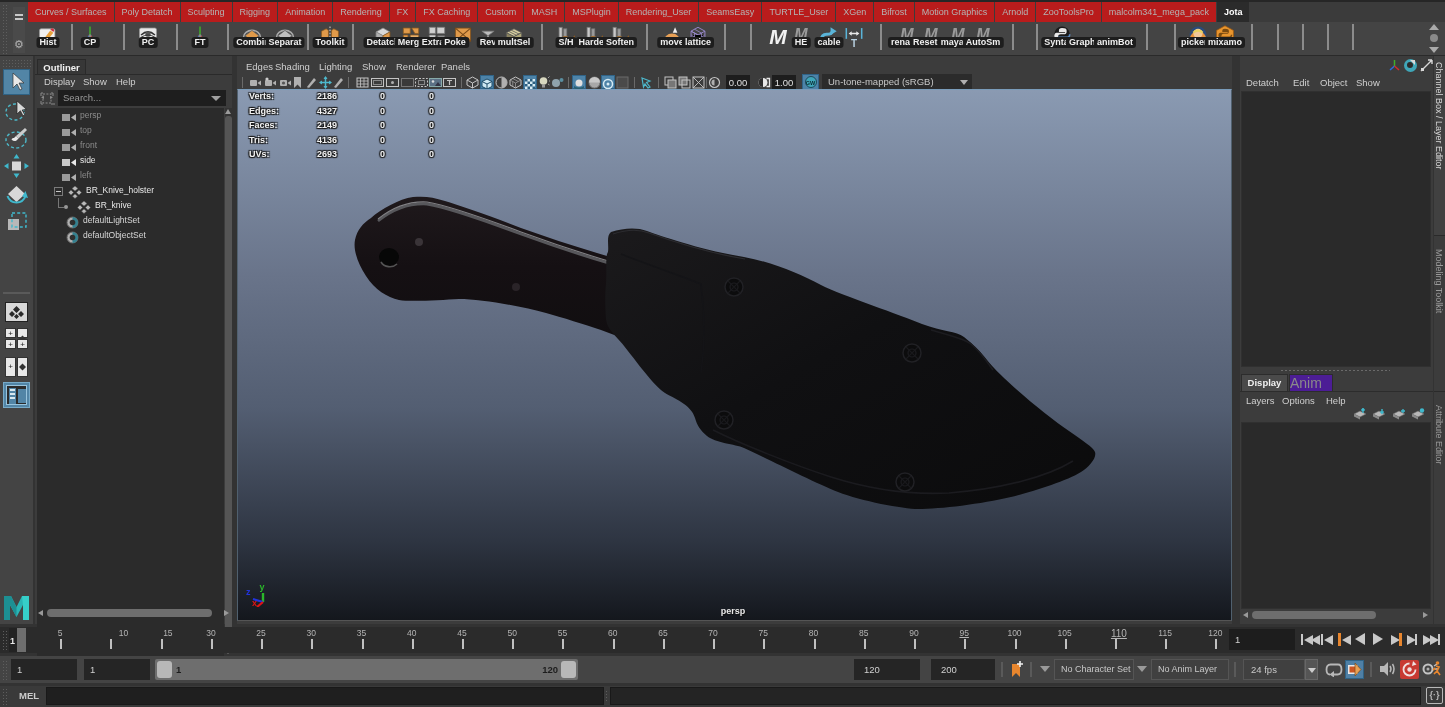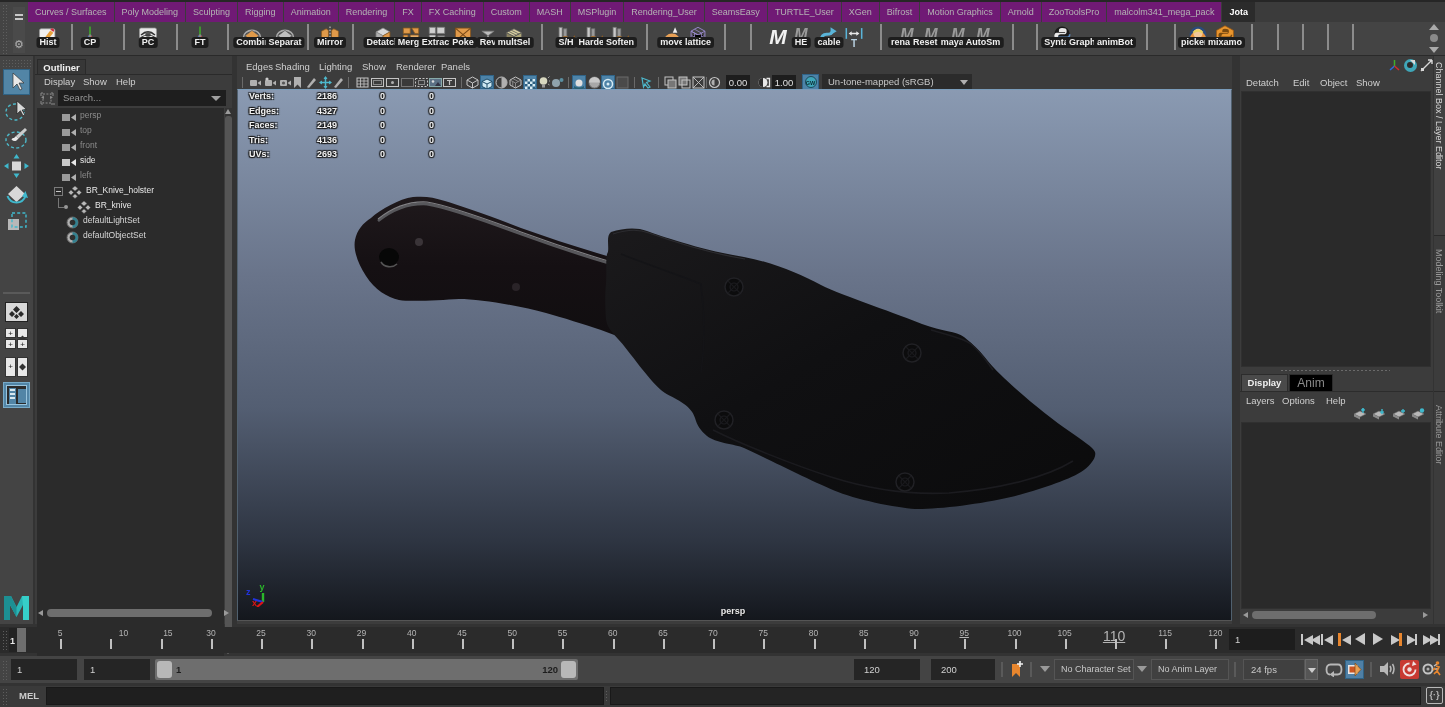--- a/index.html
+++ b/index.html
@@ -5,21 +5,21 @@
 * { margin:0; padding:0; box-sizing:border-box; }
 html,body { width:1445px; height:707px; overflow:hidden; background:#2e2e2e; }
 body { font-family:"Liberation Sans", sans-serif; }
 #root { position:relative; width:1445px; height:707px; background:#333333; }
 
 
 #shelf { position:absolute; left:0; top:0; width:1445px; height:56px; background:#444444; border-bottom:1px solid #2a2a2a; }
 #shelf .topline { position:absolute; left:0; top:0; width:1445px; height:2px; background:#262626; }
 .griph { position:absolute; width:6px; background-image:radial-gradient(#5e5e5e 35%, transparent 37%); background-size:3px 3px; }
 #tabrow { position:absolute; left:28px; top:2px; height:20px; right:0; background:#3b3b3b; display:flex; align-items:stretch; }
-.tab { padding:0 7px; display:flex; align-items:center; font-size:9px; color:#b4b4b4; background:#701a75; margin-right:1px; white-space:nowrap; }
+.tab { padding:0 7px; display:flex; align-items:center; font-size:9px; color:#b4b4b4; background:#b91c1c; margin-right:1px; white-space:nowrap; }
 .tab.active { background:#2b2b2b; color:#ffffff; font-weight:bold; }
 #menustrip { position:absolute; left:13px; top:7px; width:12px; height:46px; background:#4a4a4a; }
 .sep { position:absolute; top:24px; height:26px; width:2px; background:#8c8c8c; }
 .sicon { position:absolute; top:24px; width:26px; height:26px; }
 #shelficons svg.sicon { width:20px; height:20px; margin-left:3px; margin-top:1px; }
 .slbl { position:absolute; top:37px; height:11px; background:#1d1d1d; border-radius:3px; color:#f0f0f0; font-size:9px; font-weight:bold; text-align:center; line-height:11px; padding:0 3px; white-space:nowrap; }
 
 
 #toolcol { position:absolute; left:0; top:56px; width:33px; height:568px; background:#444444; }
 #outliner { position:absolute; left:35px; top:56px; width:197px; height:568px; background:#3c3c3c; }
@@ -40,21 +40,21 @@
   <div id="shelf">
     <div class="topline"></div>
     <div class="griph" style="left:2px; top:4px; height:50px;"></div>
     <div id="menustrip">
       <div style="position:absolute;left:2px;top:7px;width:8px;height:2px;background:#c8c8c8;"></div>
       <div style="position:absolute;left:2px;top:11px;width:8px;height:2px;background:#c8c8c8;"></div>
       <div style="position:absolute;left:0px;top:31px;width:12px;height:12px;color:#b0b0b0;font-size:11px;line-height:12px;text-align:center;">⚙</div>
     </div>
     <div id="tabrow">
       <div class="tab">Curves / Surfaces</div>
-        <div class="tab">Poly Modeling</div>
+        <div class="tab">Poly Detatch</div>
         <div class="tab">Sculpting</div>
         <div class="tab">Rigging</div>
         <div class="tab">Animation</div>
         <div class="tab">Rendering</div>
         <div class="tab">FX</div>
         <div class="tab">FX Caching</div>
         <div class="tab">Custom</div>
         <div class="tab">MASH</div>
         <div class="tab">MSPlugin</div>
         <div class="tab">Rendering_User</div>
@@ -210,25 +210,25 @@
           <path d="M13 1 L24 7 L24 19 L13 25 L2 19 L2 7 Z" fill="#e8952e" stroke="#a05a10"></path>
           <path d="M13 5 c-2.5 0 -3.5 1.2 -3.5 2.5 v1.5 h7 v1 h-9.5 c-1.6 0 -2.5 1.6 -2.5 3.2 s0.9 3.3 2.5 3.3 h1.5 v-2.5 c0 -1.6 1.3 -2.5 3 -2.5 h3.5 c1.6 0 3 -0.9 3 -2.5 v-1.5 c0 -1.6 -1.7 -2.5 -5 -2.5 z" fill="#7a4a10"></path>
           <path d="M13 21 c2.5 0 3.5 -1.2 3.5 -2.5 v-1.5 h-7 v-1 h9.5 c1.6 0 2.5 -1.6 2.5 -3.2" fill="none" stroke="#7a4a10" stroke-width="1.8"></path>
         </svg>
       <div class="slbl" style="left:48px; transform:translateX(-50%);">Hist</div>
       <div class="slbl" style="left:90px; transform:translateX(-50%);">CP</div>
       <div class="slbl" style="left:148px; transform:translateX(-50%);">PC</div>
       <div class="slbl" style="left:200px; transform:translateX(-50%);">FT</div>
       <div class="slbl" style="left:252px; transform:translateX(-50%);">Combir</div>
       <div class="slbl" style="left:285px; transform:translateX(-50%);">Separat</div>
-      <div class="slbl" style="left:330px; transform:translateX(-50%);">Mirror</div>
+      <div class="slbl" style="left:330px; transform:translateX(-50%);">Toolkit</div>
       <div class="slbl" style="left:383px; transform:translateX(-50%);">Detatch</div>
       <div class="slbl" style="left:411px; transform:translateX(-50%);">Merge</div>
       <div class="slbl" style="left:437px; transform:translateX(-50%);">Extract</div>
-      <div class="slbl" style="left:455px; transform:translateX(-50%);margin-left:8px;">Poke</div>
+      <div class="slbl" style="left:455px; transform:translateX(-50%);">Poke</div>
       <div class="slbl" style="left:488px; transform:translateX(-50%);">Rev</div>
       <div class="slbl" style="left:514px; transform:translateX(-50%);">multSel</div>
       <div class="slbl" style="left:566px; transform:translateX(-50%);">S/H</div>
       <div class="slbl" style="left:594px; transform:translateX(-50%);">Harden</div>
       <div class="slbl" style="left:620px; transform:translateX(-50%);">Soften</div>
       <div class="slbl" style="left:672px; transform:translateX(-50%);">move</div>
       <div class="slbl" style="left:698px; transform:translateX(-50%);">lattice</div>
       <div class="slbl" style="left:801px; transform:translateX(-50%);">HE</div>
       <div class="slbl" style="left:829px; transform:translateX(-50%);">cable</div>
       <div class="slbl" style="left:907px; transform:translateX(-50%);">rename</div>
@@ -615,21 +615,21 @@
         <path d="M1 12 L12 1 M12 1 L12 5 M12 1 L8 1" stroke="#d8d8d8" stroke-width="1.4" fill="none"></path>
         <rect x="1" y="9" width="3" height="3" fill="#d8d8d8"></rect>
       </svg>
     <div class="menu" style="position:absolute;left:6px;top:21px;">Detatch</div>
     <div class="menu" style="position:absolute;left:53px;top:21px;">Edit</div>
     <div class="menu" style="position:absolute;left:80px;top:21px;">Object</div>
     <div class="menu" style="position:absolute;left:116px;top:21px;">Show</div>
     <div style="position:absolute;left:1px;top:35px;width:190px;height:276px;background:#2a2a2a;border:1px solid #303030;"></div>
     <div style="position:absolute;left:40px;top:313px;width:110px;height:3px;background-image:radial-gradient(#6a6a6a 40%, transparent 42%);background-size:4px 3px;"></div>
     <div style="position:absolute;left:1px;top:318px;width:47px;height:17px;background:#4a4a4a;border:1px solid #2c2c2c;border-bottom:none;color:#f0f0f0;font-size:9.5px;font-weight:bold;text-align:center;line-height:16px;">Display</div>
-    <div style="position:absolute;left:49px;top:318px;width:44px;height:17px;background:#000000;border:1px solid #2c2c2c;border-bottom:none;color:#8a8a8a;font-size:12px;text-align:center;line-height:16px;">Anim</div>
+    <div style="position:absolute;left:49px;top:318px;width:44px;height:17px;background:#4c1d95;border:1px solid #2c2c2c;border-bottom:none;color:#8a8a8a;font-size:14px;text-align:left;line-height:16px;">Anim</div>
     <div style="position:absolute;left:0;top:335px;width:193px;height:1px;background:#2c2c2c;"></div>
     <div class="menu" style="position:absolute;left:6px;top:339px;">Layers</div>
     <div class="menu" style="position:absolute;left:42px;top:339px;">Options</div>
     <div class="menu" style="position:absolute;left:86px;top:339px;">Help</div>
     <svg style="position:absolute;left:113px;top:352px;" width="15" height="12" viewBox="0 0 15 12">
         <path d="M1 6 L7 3 L13 6 L7 9 Z" fill="#b8b8b8" stroke="#666" stroke-width="0.6"></path>
         <path d="M1 6 L7 9 L7 11.5 L1 8.5 Z" fill="#8a8a8a"></path>
         <path d="M10 5 L10 1 M8.4 2.5 L10 0.5 L11.6 2.5" stroke="#3fb8cc" stroke-width="1.4" fill="none"></path>
       </svg>
     <svg style="position:absolute;left:132px;top:352px;" width="15" height="12" viewBox="0 0 15 12">
@@ -675,21 +675,21 @@
     <div style="position:absolute;left:98.4px;top:1px;width:24px;text-align:center;font-size:8.5px;color:#b4b4b4;margin-left:13px;">10</div>
     <div style="position:absolute;left:110.4px;top:12px;width:2px;height:10px;background:#c0c0c0;"></div>
     <div style="position:absolute;left:148.6px;top:1px;width:24px;text-align:right;font-size:8.5px;color:#b4b4b4;">15</div>
     <div style="position:absolute;left:160.6px;top:12px;width:2px;height:10px;background:#c0c0c0;"></div>
     <div style="position:absolute;left:198.9px;top:1px;width:24px;text-align:center;font-size:8.5px;color:#b4b4b4;">30</div>
     <div style="position:absolute;left:210.9px;top:12px;width:2px;height:10px;background:#c0c0c0;"></div>
     <div style="position:absolute;left:249.1px;top:1px;width:24px;text-align:center;font-size:8.5px;color:#b4b4b4;">25</div>
     <div style="position:absolute;left:261.1px;top:12px;width:2px;height:10px;background:#c0c0c0;"></div>
     <div style="position:absolute;left:299.3px;top:1px;width:24px;text-align:center;font-size:8.5px;color:#b4b4b4;">30</div>
     <div style="position:absolute;left:311.3px;top:12px;width:2px;height:10px;background:#c0c0c0;"></div>
-    <div style="position:absolute;left:349.5px;top:1px;width:24px;text-align:center;font-size:8.5px;color:#b4b4b4;">29</div>
+    <div style="position:absolute;left:349.5px;top:1px;width:24px;text-align:center;font-size:8.5px;color:#b4b4b4;">35</div>
     <div style="position:absolute;left:361.5px;top:12px;width:2px;height:10px;background:#c0c0c0;"></div>
     <div style="position:absolute;left:399.8px;top:1px;width:24px;text-align:center;font-size:8.5px;color:#b4b4b4;">40</div>
     <div style="position:absolute;left:411.8px;top:12px;width:2px;height:10px;background:#c0c0c0;"></div>
     <div style="position:absolute;left:450.0px;top:1px;width:24px;text-align:center;font-size:8.5px;color:#b4b4b4;">45</div>
     <div style="position:absolute;left:462.0px;top:12px;width:2px;height:10px;background:#c0c0c0;"></div>
     <div style="position:absolute;left:500.2px;top:1px;width:24px;text-align:center;font-size:8.5px;color:#b4b4b4;">50</div>
     <div style="position:absolute;left:512.2px;top:12px;width:2px;height:10px;background:#c0c0c0;"></div>
     <div style="position:absolute;left:550.4px;top:1px;width:24px;text-align:center;font-size:8.5px;color:#b4b4b4;">55</div>
     <div style="position:absolute;left:562.4px;top:12px;width:2px;height:10px;background:#c0c0c0;"></div>
     <div style="position:absolute;left:600.7px;top:1px;width:24px;text-align:center;font-size:8.5px;color:#b4b4b4;">60</div>
@@ -705,21 +705,21 @@
     <div style="position:absolute;left:851.8px;top:1px;width:24px;text-align:center;font-size:8.5px;color:#b4b4b4;">85</div>
     <div style="position:absolute;left:863.8px;top:12px;width:2px;height:10px;background:#c0c0c0;"></div>
     <div style="position:absolute;left:902.0px;top:1px;width:24px;text-align:center;font-size:8.5px;color:#b4b4b4;">90</div>
     <div style="position:absolute;left:914.0px;top:12px;width:2px;height:10px;background:#c0c0c0;"></div>
     <div style="position:absolute;left:952.2px;top:1px;width:24px;text-align:center;font-size:8.5px;color:#b4b4b4;text-decoration:underline;">95</div>
     <div style="position:absolute;left:964.2px;top:12px;width:2px;height:10px;background:#c0c0c0;"></div>
     <div style="position:absolute;left:1002.5px;top:1px;width:24px;text-align:center;font-size:8.5px;color:#b4b4b4;">100</div>
     <div style="position:absolute;left:1014.5px;top:12px;width:2px;height:10px;background:#c0c0c0;"></div>
     <div style="position:absolute;left:1052.7px;top:1px;width:24px;text-align:center;font-size:8.5px;color:#b4b4b4;">105</div>
     <div style="position:absolute;left:1064.7px;top:12px;width:2px;height:10px;background:#c0c0c0;"></div>
-    <div style="position:absolute;left:1102.9px;top:1px;width:24px;text-align:left;font-size:14px;color:#b4b4b4;text-decoration:underline;">110</div>
+    <div style="position:absolute;left:1102.9px;top:1px;width:24px;text-align:right;font-size:10px;color:#b4b4b4;text-decoration:underline;">110</div>
     <div style="position:absolute;left:1114.9px;top:12px;width:2px;height:10px;background:#c0c0c0;"></div>
     <div style="position:absolute;left:1153.1px;top:1px;width:24px;text-align:center;font-size:8.5px;color:#b4b4b4;">115</div>
     <div style="position:absolute;left:1165.1px;top:12px;width:2px;height:10px;background:#c0c0c0;"></div>
     <div style="position:absolute;left:1203.4px;top:1px;width:24px;text-align:center;font-size:8.5px;color:#b4b4b4;">120</div>
     <div style="position:absolute;left:1215.4px;top:12px;width:2px;height:10px;background:#c0c0c0;"></div>
     <div style="position:absolute;left:1229px;top:2px;width:66px;height:21px;background:#1d1d1d;color:#d0d0d0;font-size:9.5px;line-height:21px;padding-left:6px;">1</div>
     <div style="position:absolute;left:1301px;top:7px;width:2px;height:11px;background:#c8c8c8;"></div>
     <div style="position:absolute;left:1304px;top:8px;width:0;height:0;border-top:5.5px solid transparent;border-bottom:5.5px solid transparent;border-right:9px solid #c8c8c8;"></div>
     <div style="position:absolute;left:1311px;top:8px;width:0;height:0;border-top:5.5px solid transparent;border-bottom:5.5px solid transparent;border-right:9px solid #c8c8c8;"></div>
     <div style="position:absolute;left:1321px;top:7px;width:2px;height:11px;background:#c8c8c8;"></div>

